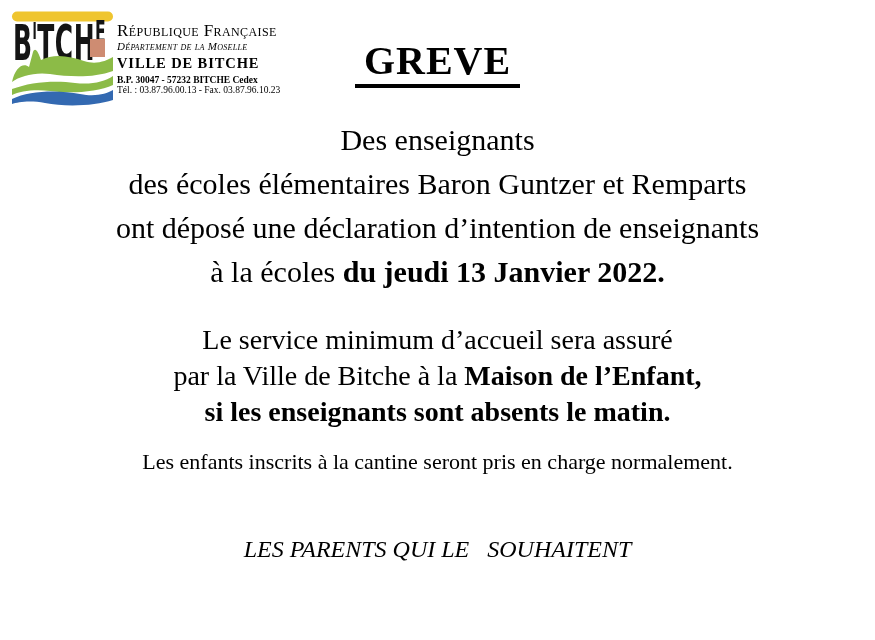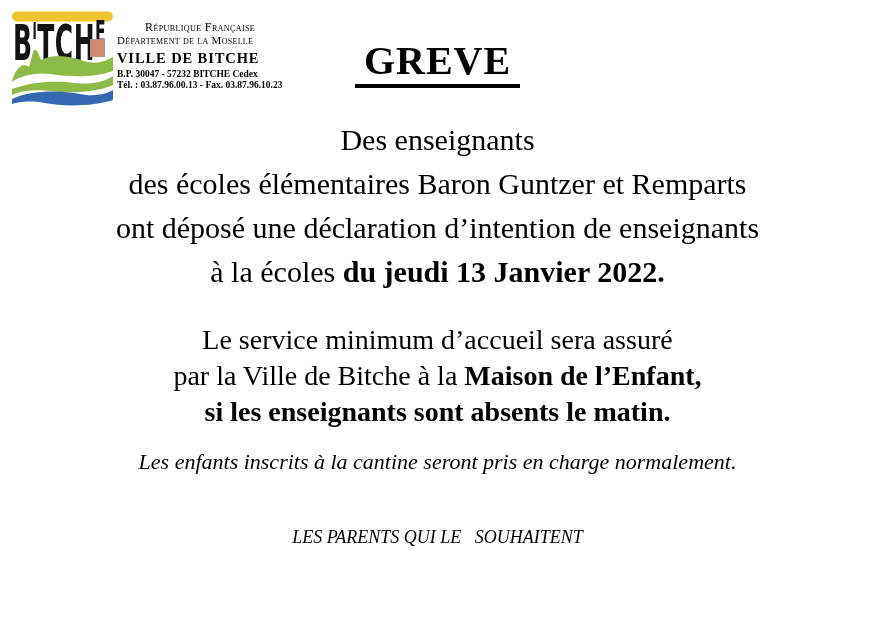--- a/index.html
+++ b/index.html
@@ -15,46 +15,46 @@
   
   .letterhead {
     position: absolute;
     top: 10px; left: 10px;
     display: flex;
     gap: 1px;
     align-items: flex-start;
   }
   .logo-svg { width: 106px; height: 96px; display: block; }
   .lh-text { padding-top: 11px; line-height: 1.12; }
-  .lh-republic   { font-variant: small-caps; font-size: 12px; letter-spacing: .4px; margin-left: 28px; }
-  .lh-department { font-variant: small-caps; font-size: 11px;   letter-spacing: .3px; }
+  .lh-republic   { font-variant: small-caps; font-size: 17px; letter-spacing: .4px; }
+  .lh-department { font-variant: small-caps; font-size: 11px;   letter-spacing: .3px; font-style: italic; }
   .lh-city       { font-weight: bold; font-size: 14.5px; letter-spacing: .9px; margin-top: 3px; }
   .lh-address    { font-weight: bold; font-size: 9.5px; margin-top: 3px; font-family: Liberation Serif, serif; }
-  .lh-phone      { font-weight: bold; font-size: 9.5px; }
+  .lh-phone      { font-weight: normal; font-size: 9.5px; }
 
   
   .title {
     margin: 0;
     padding-top: 41px;
     text-align: center;
     font-size: 40px;
     font-weight: bold;
     line-height: 1;
     letter-spacing: 1px;
   }
   .title .underlined {
     display: inline-block;
     border-bottom: 4px solid #000;
     padding: 0 9px 3px 9px;
   }
   .p { margin: 0; text-align: center; }
   .p1 { margin-top: 30px; font-size: 30px;   line-height: 44px; }
   .p2 { margin-top: 28px; font-size: 28px;   line-height: 36px; }
-  .p3 { margin-top: 18px; font-size: 22px;   line-height: 28px; font-style: italic; }
-  .p4 { margin-top: 44px; font-size: 18px;   line-height: 34px; font-style: italic; }
+  .p3 { margin-top: 18px; font-size: 22px;   line-height: 28px; }
+  .p4 { margin-top: 56px; font-size: 24px;   line-height: 34px; font-style: italic; }
   .bold { font-weight: bold; }
 </style>
 </head>
 <body>
 
 <header class="letterhead">
   <svg class="logo-svg" viewBox="0 0 106 96" xmlns="http://www.w3.org/2000/svg">
 
     <rect x="2" y="1.5" width="101" height="10" rx="5" fill="#EFC52F"></rect>
 

